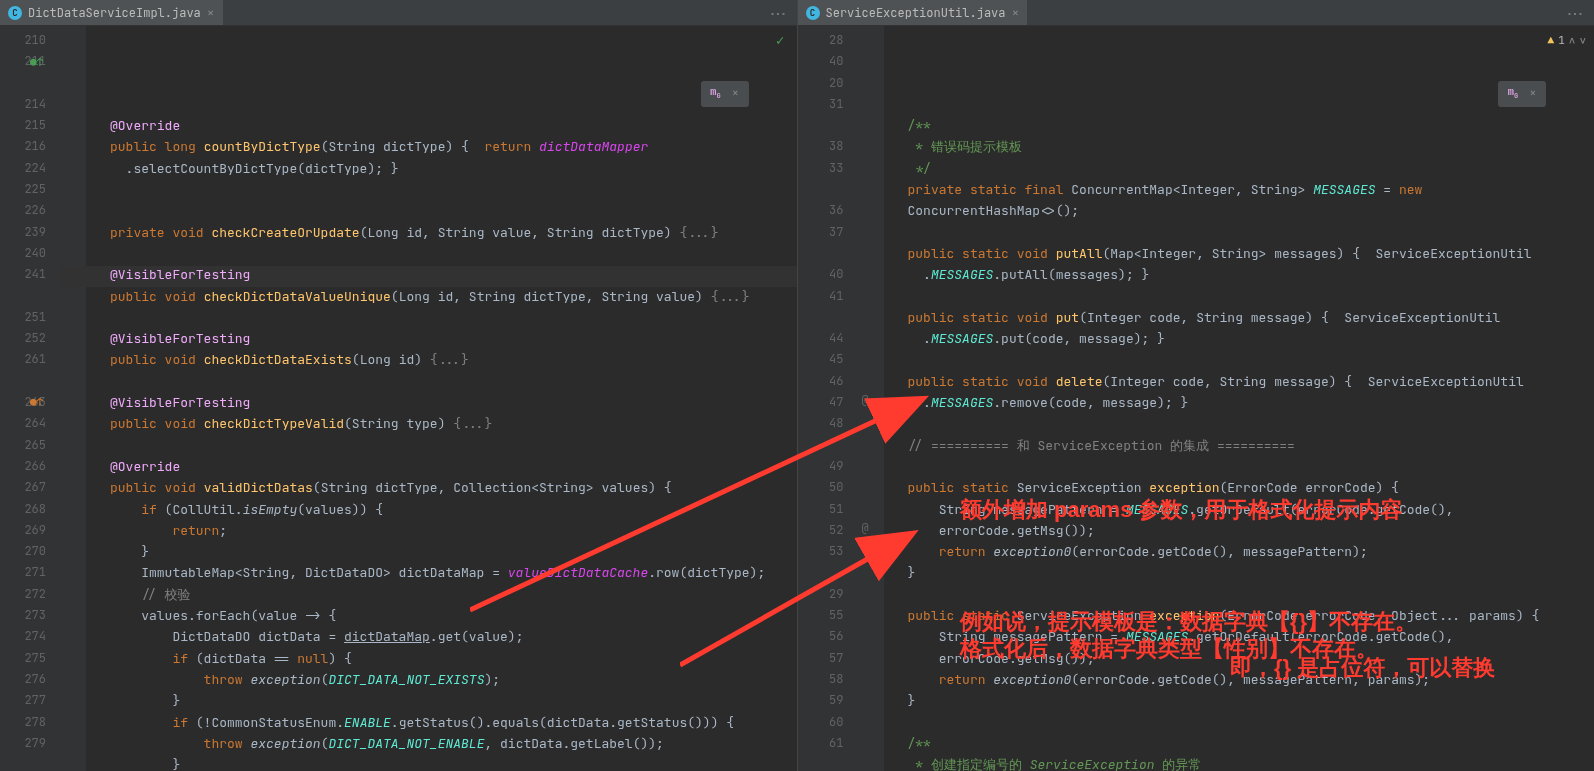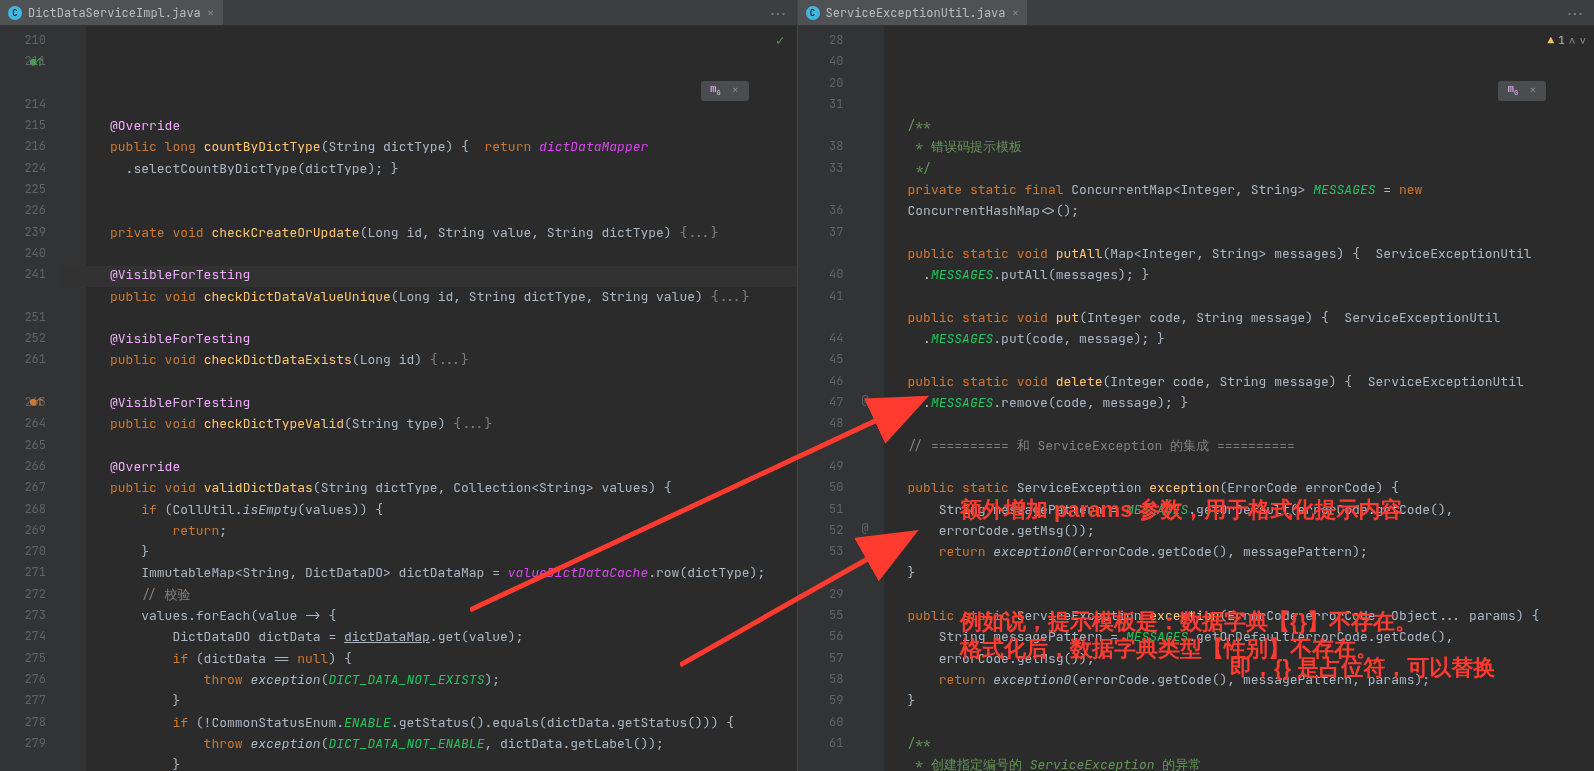--- a/index.html
+++ b/index.html
@@ -86,21 +86,21 @@
 .ln { height:21.3px; }
 .gutter-line { height:21.3px; }
 
 .kw  { color:#CC7832; }
 .anno{ color:#f0abfc; }
 .com { color:#808080; }
 .doc { color:#629755; }
 .fn  { color:#FFC66D; }
 .fld { color:#d946ef; font-style:italic; }
 .ital{ font-style:italic; }
-.static-fld { color:#22c55e; font-style:italic; }
+.static-fld { color:#5eead4; font-style:italic; }
 .und { text-decoration:underline; }
 
 .overlay-text {
   position:absolute;
   color:#FF3B30;
   font-family:'PingFang SC','Microsoft YaHei',sans-serif;
   font-size:22px;
   font-weight:700;
   white-space:nowrap;
   pointer-events:none;
@@ -117,21 +117,21 @@
 .badge-warn {
   position:absolute; top:4px; right:8px;
   color:#BBBBBB; font-size:11px;
   display:flex; align-items:center; gap:4px;
 }
 .badge-warn .tri { color:#F2C55C; }
 .badge-warn .chev { color:#888; }
 
 .chip {
   position:absolute;
-  width:48px; height:20px;
+  width:48px; height:26px;
   background:#4A4D4F;
   border-radius:3px;
   display:flex; align-items:center; justify-content:space-around;
   padding:0 4px;
 }
 .chip .m  { color:#D8A0DF; font-size:11px; font-weight:bold; }
 .chip .x  { color:#888; font-size:12px; }
 .hl-line { position:absolute; left:0; right:0; height:21.3px; background:#323232; }
 .gutter-mark {
   position:absolute; left:30px;

